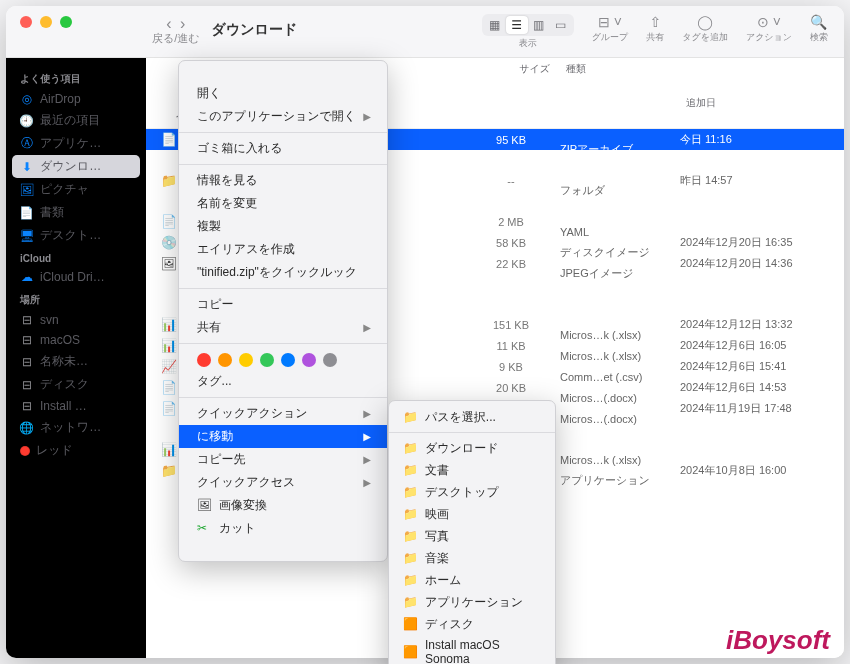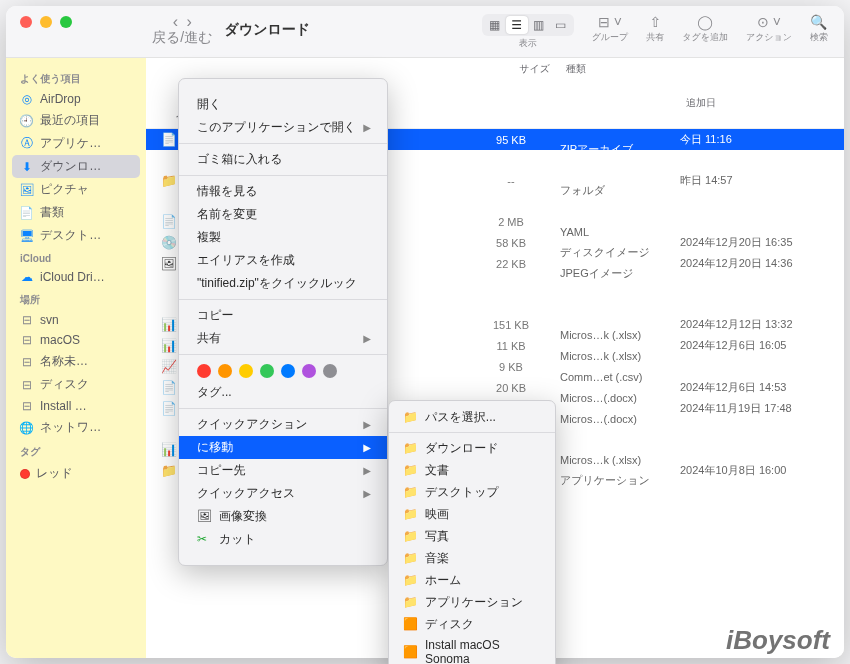--- a/index.html
+++ b/index.html
@@ -8,30 +8,30 @@
   .titlebar { height: 52px; display: flex; align-items: flex-start; border-bottom: 1px solid #e3e3e3; background: #f6f6f8; }
   .sidebar-tl { width: 140px; padding: 10px 0 0 14px; display:flex; align-items:flex-start; }
   .traffic { display: flex; gap: 8px; }
   .dot { width: 12px; height: 12px; border-radius: 50%; }
   .dot.red { background: #ff5f57; }
   .dot.yellow { background: #febc2e; }
   .dot.green { background: #28c840; }
   .tb-main { flex: 1; display: flex; align-items: center; padding: 4px 10px 0 6px; gap: 8px; }
   .navbtn { color: #8a8a8e; font-size: 16px; padding:0 2px; }
   .navcol { display:flex; flex-direction:column; align-items:center; }
-  .navcap { font-size: 14px; color:#8a8a8e; margin-top:-2px;}
+  .navcap { font-size: 11px; color:#8a8a8e; margin-top:-2px;}
   .title { font-size: 14px; font-weight: 600; color:#333; margin-left:4px; }
   .tb-right { margin-left:auto; display:flex; gap:18px; align-items:flex-start; padding-top:4px; padding-right:6px;}
   .tbicn { display:flex; flex-direction:column; align-items:center; color:#8a8a8e; font-size:14px; }
   .tbicn .cap { font-size:9px; color:#8a8a8e; margin-top:1px; }
   .viewseg { display:flex; background:#ececef; border-radius:6px; padding:2px; gap:0; }
   .viewseg span { width:22px; height:18px; display:flex; align-items:center; justify-content:center; font-size:12px; color:#6b6b70; }
   .viewseg span.active { background:#fff; border-radius:4px; box-shadow:0 0 2px rgba(0,0,0,0.2); color:#2a2a2a;}
   .content { flex:1; display:flex; }
-  .sidebar { width: 140px; background:#fef9c3; padding:8px 6px; font-size:12px; color:#5a5a60; overflow:hidden; }
+  .sidebar { width: 140px; background:#000000; padding:8px 6px; font-size:12px; color:#5a5a60; overflow:hidden; }
   .sb-head { font-size:10px; color:#8b8b90; font-weight:600; padding:6px 8px 3px; }
   .sb-item { display:flex; align-items:center; gap:6px; padding:3px 8px; border-radius:5px; white-space:nowrap; overflow:hidden; text-overflow:ellipsis; }
   .sb-item.sel { background:#d6d6dc; }
   .sbicn { width:14px; height:14px; display:flex; align-items:center; justify-content:center; font-size:12px; color:#0a84ff; flex-shrink:0;}
   .sbicn.g { color:#8a8a8e; }
   .tagdot { width:10px; height:10px; border-radius:50%; background:#ff3b30; border:1px solid rgba(0,0,0,0.1);}
   .main { flex:1; display:flex; flex-direction:column; background:#fff; position:relative; }
   .cols { display:flex; font-size:10px; color:#6b6b70; padding:4px 10px 4px 20px; border-bottom:1px solid #eee; }
   .cols .c-today { width:320px; padding-left:10px;margin-top:48px; }
   .cols .c-size { width:80px; text-align:right; padding-right:16px; }
@@ -40,34 +40,34 @@
   .rows { flex:1; font-size:11px; color:#444; }
   .row { display:flex; align-items:center; height:21px; padding:0 10px 0 14px; }
   .row.sel { background:#0a60ff; color:#fff; }
   .row .ic { width:18px; height:16px; display:flex; align-items:center; justify-content:center; font-size:13px; margin-right:6px; }
   .row .nm { width:296px; overflow:hidden; white-space:nowrap; text-overflow:ellipsis; }
   .row .sz { width:80px; text-align:center; padding-right:18px; color:#777; }
   .row.sel .sz, .row.sel .kd, .row.sel .dt { color:#fff; }
   .row .kd { width:120px; color:#666; overflow:hidden; white-space:nowrap; text-overflow:ellipsis;margin-top:20px; }
   .row .dt { flex:1; color:#666; }
   .gap { height:20px; }
-  .ctxmenu { position:absolute; top:78px; left:178px; width:210px; background:#f3f3f5; border:1px solid #d0d0d4; border-radius:7px; box-shadow:0 8px 30px rgba(0,0,0,0.25); padding:14px 0; font-size:12px; color:#2a2a2a; z-index:10;}
+  .ctxmenu { position:absolute; top:60px; left:178px; width:210px; background:#f3f3f5; border:1px solid #d0d0d4; border-radius:7px; box-shadow:0 8px 30px rgba(0,0,0,0.25); padding:21px 0; font-size:12px; color:#2a2a2a; z-index:10;}
   .mi { padding:3px 16px 3px 18px; display:flex; align-items:center; justify-content:space-between; }
   .mi .arr { color:#888; font-size:10px; }
   .mi.sel { background:#0a60ff; color:#fff; }
   .mi.sel .arr { color:#fff; }
   .sep { height:1px; background:#dadade; margin:4px 0; }
   .tagrow { display:flex; gap:7px; padding:5px 14px 3px 18px; }
   .tagc { width:14px; height:14px; border-radius:50%; }
   .mi .mic { width:16px; display:inline-block; margin-right:6px; font-size:12px;}
   .submenu { position:absolute; top:400px; left:388px; width:168px; background:#f3f3f5; border:1px solid #d0d0d4; border-radius:7px; box-shadow:0 8px 30px rgba(0,0,0,0.25); padding:5px 0; font-size:12px; color:#2a2a2a; z-index:11;}
   .smi { padding:2.5px 14px; display:flex; align-items:center; gap:8px; }
   .smi .fic { width:14px; font-size:12px; color:#2a9df4; }
   .smi .fic.o { color:#f0a030; }
-  .logo { position:absolute; right:20px; bottom:8px; font-size:26px; font-weight:800; font-style:italic; color:#737373; z-index:20;}
+  .logo { position:absolute; right:20px; bottom:8px; font-size:26px; font-weight:800; font-style:italic; color:#be185d; z-index:20;}
 </style>
 </head>
 <body>
 
 <div class="window">
   <div class="titlebar">
     <div class="sidebar-tl">
       <div class="traffic">
         <div class="dot red"></div>
         <div class="dot yellow"></div>
@@ -177,21 +177,20 @@
           </div>
           <div class="sb-item">
             <span class="sbicn g">⊟</span>
             <span>Install …</span>
           </div>
           <div class="sb-item">
             <span class="sbicn g">🌐</span>
             <span>ネットワ…</span>
           </div>
         </div>
-      <div class="sb-head">タグ</div>
       <div id="sb-tags">
           <div class="sb-item">
             <span class="tagdot" style="background:#ff3b30"></span>
             <span>レッド</span>
           </div>
         </div>
     </div>
 
     <div class="main">
       <div class="cols">
@@ -251,20 +250,21 @@
     <span class="nm"></span>
     <span class="sz">11 KB</span>
     <span class="kd">Micros…k (.xlsx)</span>
     <span class="dt">2024年12月6日 16:05</span>
           </div>
           <div class="row">
             <span class="ic">📈</span>
     <span class="nm"></span>
     <span class="sz">9 KB</span>
     <span class="kd">Comm…et (.csv)</span>
+    <span class="dt">2024年12月6日 15:41</span>
           </div>
           <div class="row">
             <span class="ic">📄</span>
     <span class="nm"></span>
     <span class="sz">20 KB</span>
     <span class="kd">Micros…(.docx)</span>
     <span class="dt">2024年12月6日 14:53</span>
           </div>
           <div class="row">
             <span class="ic">📄</span>

